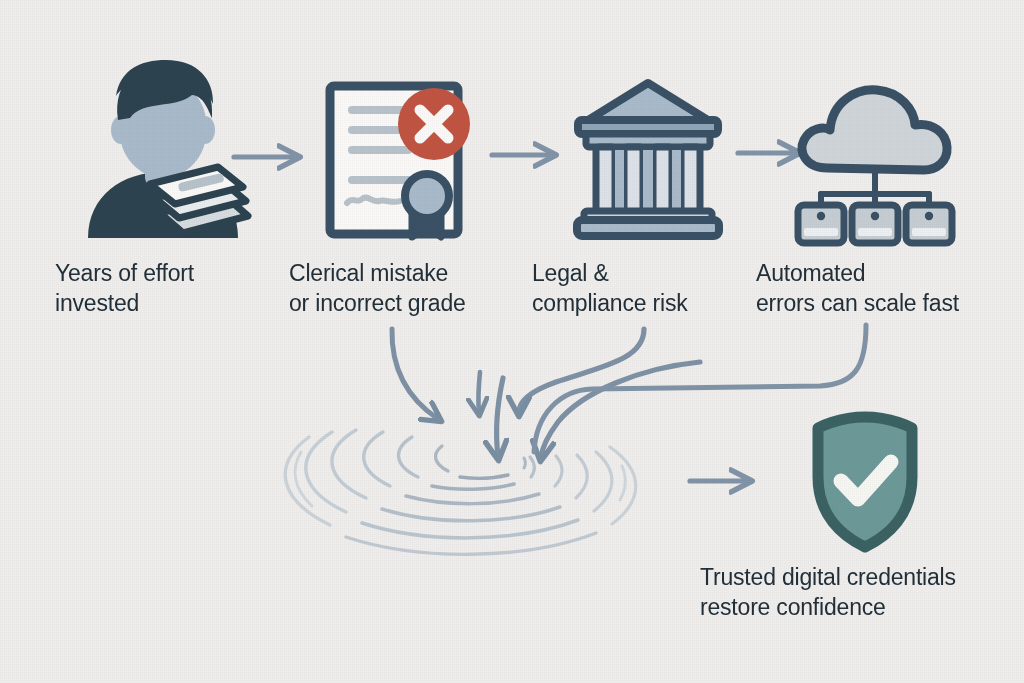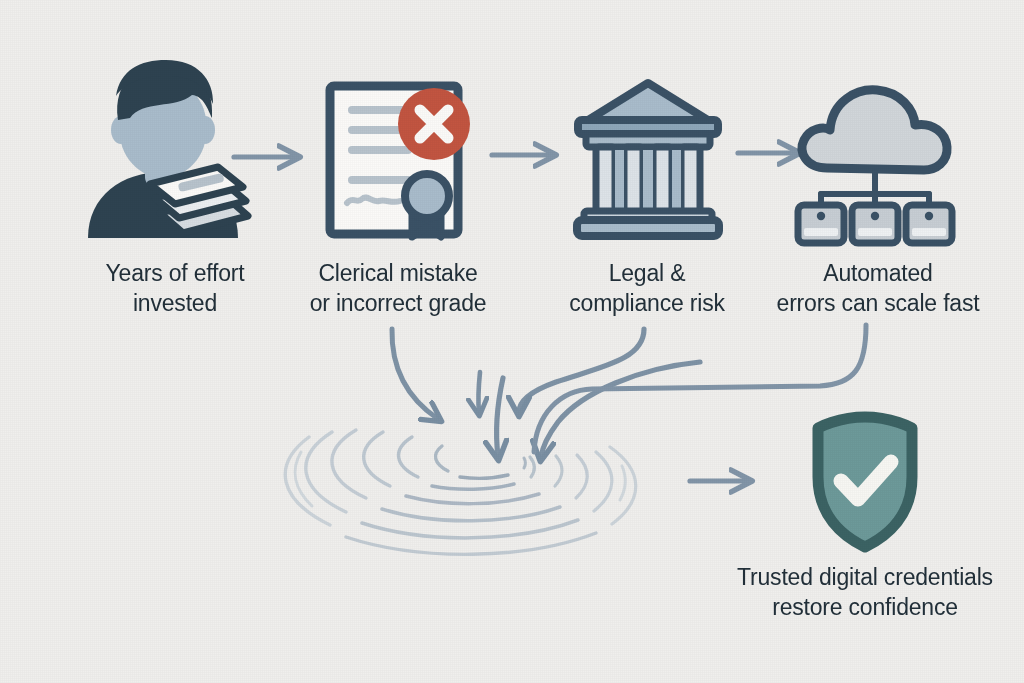--- a/index.html
+++ b/index.html
@@ -21,33 +21,33 @@
     width: 1024px;
     height: 683px;
   }
   .stage {
     position: absolute;
     inset: 0;
   }
   
   .label {
     position: absolute;
-    text-align: center;
+    text-align: left;
     color: #22303a;
     font-size: 23px;
     line-height: 30px;
     letter-spacing: -0.2px;
     white-space: pre-line;
     font-family: "Liberation Sans", sans-serif;
   }
   .label.top { top: 258px; }
   .label.bottom { top: 562px; }
 
   #label-0 { left: 55px;  width: 240px; }
-  #label-1 { left: 280px; width: 236px; }
+  #label-1 { left: 289px; width: 236px; }
   #label-2 { left: 532px; width: 230px; }
   #label-3 { left: 756px; width: 244px; }
   #label-4 { left: 340px; width: 290px; }
   #label-5 { left: 700px; width: 330px; }
   .noise {
     position: absolute;
     inset: 0;
     pointer-events: none;
     opacity: 0.035;
     background-image:

